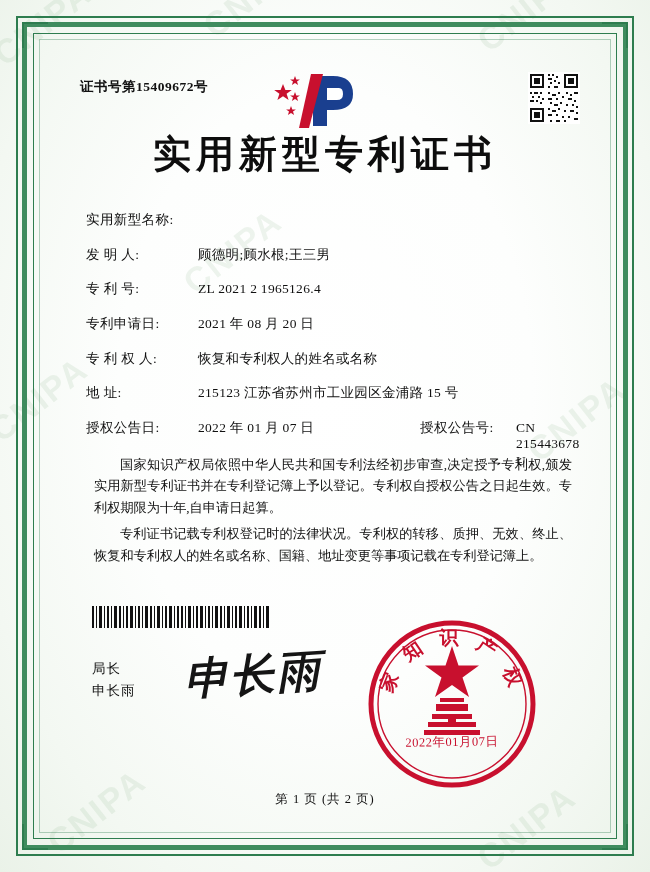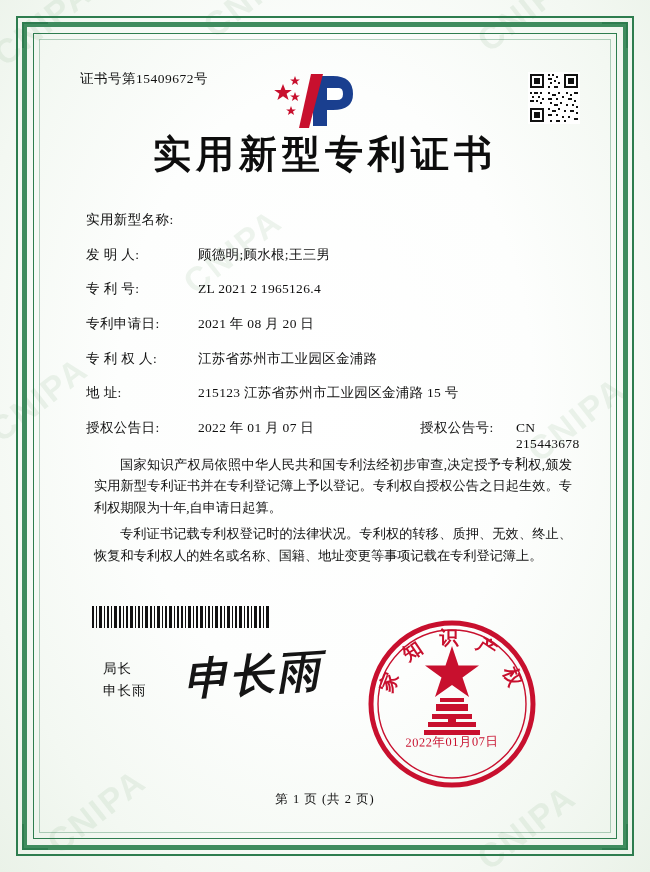--- a/index.html
+++ b/index.html
@@ -77,24 +77,25 @@
 
   .content {
     position: absolute;
     left: 46px; top: 46px; right: 46px; bottom: 46px;
   }
 
   
   .cert-no {
     position: absolute;
     left: 34px;
-    top: 24px;
+    top: 32px;
     font-size: 13.5px;
     letter-spacing: 0.5px;
     color: #111;
+    font-weight: bold;
   }
 
   .logo {
     position: absolute;
     left: 50%;
     top: 20px;
     transform: translateX(-50%);
     width: 112px;
     height: 66px;
   }
@@ -191,21 +192,20 @@
 
   
   .sig-block {
     position: absolute;
     left: 46px;
     top: 612px;
     font-size: 13.5px;
     line-height: 1.65;
     letter-spacing: 1px;
     color: #111;
-    margin-left: 11px;
   }
   .sig-script {
     position: absolute;
     left: 138px;
     top: 600px;
     font-size: 44px;
     font-family: "Liberation Serif", "DejaVu Serif", serif;
     font-style: italic;
     font-weight: 700;
     color: #151515;
@@ -365,21 +365,21 @@
       <div class="field">
         <div class="lbl">专  利  号:</div>
         <div class="val">ZL 2021 2 1965126.4</div>
       </div>
       <div class="field">
         <div class="lbl">专利申请日:</div>
         <div class="val">2021 年 08 月 20 日</div>
       </div>
       <div class="field">
         <div class="lbl">专 利 权 人:</div>
-        <div class="val">江苏省苏州市工业园区金浦路</div>
+        <div class="val">恢复和专利权人的姓名或名称</div>
       </div>
       <div class="field">
         <div class="lbl">地        址:</div>
         <div class="val">215123 江苏省苏州市工业园区金浦路 15 号</div>
       </div>
       <div class="field dual">
         <div class="lbl">授权公告日:</div>
         <div class="val">2022 年 01 月 07 日</div>
         <div class="lbl2">授权公告号:</div>
         <div class="val2">CN 215443678 U</div>

